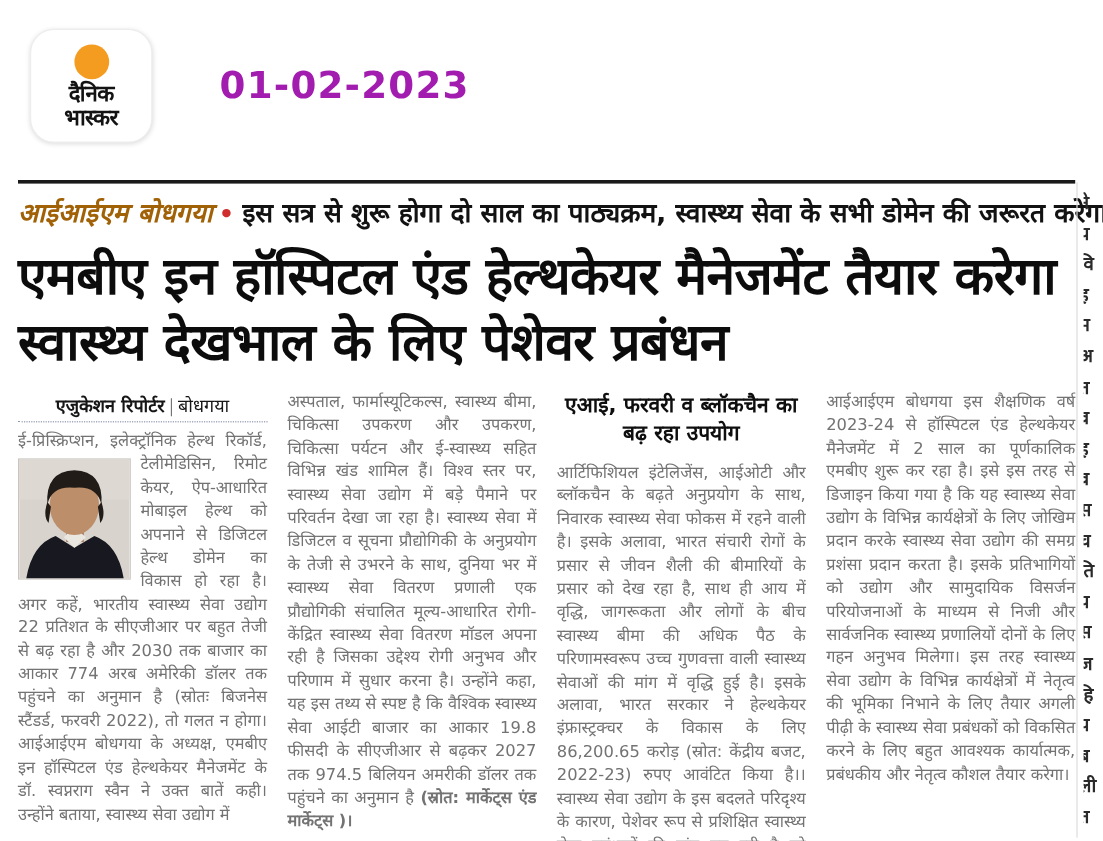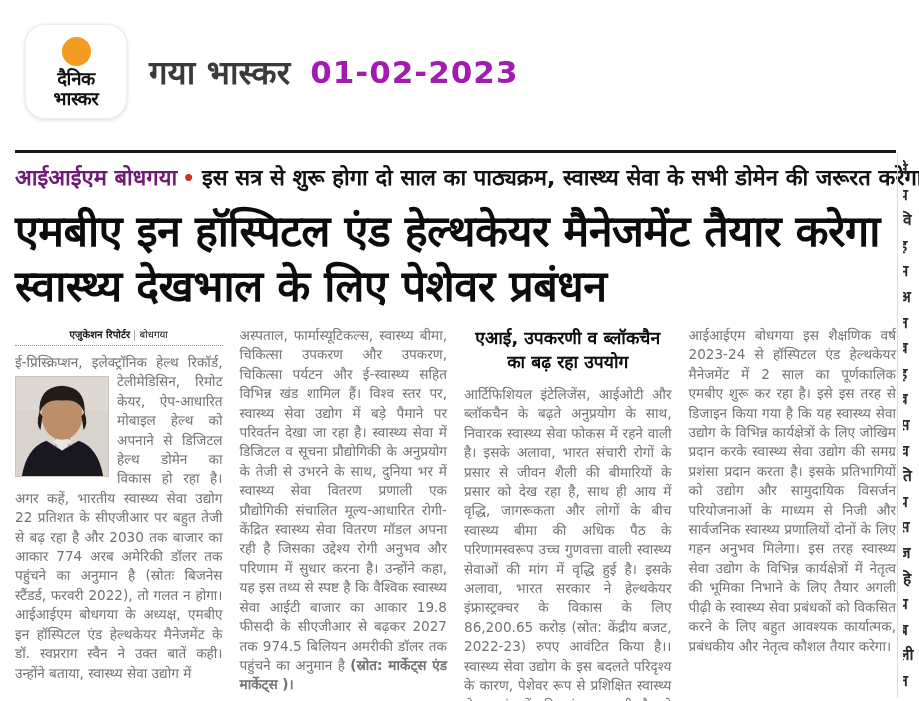--- a/index.html
+++ b/index.html
@@ -4,44 +4,44 @@
 <style>
   html,body{margin:0;padding:0;}
   body{
     width:919px;height:701px;background:#ffffff;position:relative;overflow:hidden;
     font-family:"DejaVu Sans", sans-serif;
     -webkit-font-smoothing:antialiased;
   }
   .page{position:absolute;inset:0;}
 
   
-  .hdr{position:absolute;left:25px;top:24px;display:flex;align-items:center;}
+  .hdr{position:absolute;left:25px;top:24px;display:flex;align-items:center;gap:36px;}
   .logo{
     width:100px;height:93px;border-radius:20px;background:#fff;
     border:1px solid #ededed;box-shadow:0 1px 4px rgba(0,0,0,.14);
     display:flex;flex-direction:column;align-items:center;justify-content:center;
   }
   .logo-dot{width:29px;height:29px;border-radius:50%;background:#f49c1f;margin:2px 0 3px;}
   .logo-text{font-weight:bold;font-size:18.5px;line-height:19.5px;text-align:center;color:#131313;letter-spacing:-0.5px;}
   .hdr-title{margin:0 0 0 22px;font-size:33px;font-weight:bold;color:#3a3a3a;}
   .hdr-date{margin-left:20px;font-size:31px;color:#a21caf;font-weight:600;letter-spacing:1px;}
 
   
   .toprule{position:absolute;left:15px;top:150px;width:881px;height:3px;background:#1a1a1a;}
   .kicker{position:absolute;left:15px;top:161px;width:881px;font-size:22px;font-weight:bold;color:#121212;white-space:nowrap;}
-  .kicker-tag{color:#701a75;}
+  .kicker-tag{color:#a16207;font-style:italic;}
   .kicker-bullet{color:#cf2e2c;margin:0 7px 0 5px;font-size:20px;}
   .headline{
     position:absolute;left:15px;top:204px;width:888px;margin:0;
     font-size:43px;line-height:55px;font-weight:800;color:#0c0c0c;letter-spacing:-0.5px;
   }
 
   .cols{position:absolute;left:15px;top:326px;width:881px;display:grid;grid-template-columns:repeat(4,1fr);column-gap:17px;}
   .body-text{font-size:13.6px;line-height:19.4px;text-align:justify;color:#737373;}
-  .byline{text-align:center;font-size:10px;color:#161616;padding:1px 0 4px;}
+  .byline{text-align:center;font-size:15px;color:#161616;padding:1px 0 4px;}
   .by-author{font-weight:bold;}
   .by-sep{margin:0 3px;color:#444;font-weight:300;}
   .byline-rule{border-top:1.5px dotted #8f94ad;margin-bottom:7px;}
   .photo{float:left;width:94px;height:101px;margin:4px 8px 2px 0;border:1px solid #c9c4be;box-sizing:border-box;}
   .photo svg{display:block;width:100%;height:100%;}
   .subhead{margin:1px 0 11px;text-align:center;font-size:17.5px;line-height:23.5px;font-weight:bold;color:#0e0e0e;}
   .src{font-weight:bold;}
 
   
   .edge-rule{position:absolute;left:897px;top:152px;width:1px;height:546px;background:#dcdcdc;}
@@ -54,21 +54,20 @@
 </head>
 <body>
 
 <div class="page">
 
   <div class="hdr">
     <div class="logo">
       <span class="logo-dot"></span>
       <span class="logo-text"><span>दैनिक</span><br><span>भास्कर</span></span>
     </div>
-    <h1 class="hdr-title">गया भास्कर</h1>
     <span class="hdr-date">01-02-2023</span>
   </div>
 
   <div class="toprule"></div>
 
   <div class="kicker">
     <span class="kicker-tag">आईआईएम बोधगया</span><span class="kicker-bullet">•</span><span class="kicker-text">इस सत्र से शुरू होगा दो साल का पाठ्यक्रम, स्वास्थ्य सेवा के सभी डोमेन की जरूरत करेगा पूरा</span>
   </div>
 
   <h2 class="headline">एमबीए इन हॉस्पिटल एंड हेल्थकेयर मैनेजमेंट तैयार करेगा स्वास्थ्य देखभाल के लिए पेशेवर प्रबंधन</h2>
@@ -100,21 +99,21 @@
     </div>
 
     <div class="col">
       <div class="body-text">
         <span>अस्पताल, फार्मास्यूटिकल्स, स्वास्थ्य बीमा, चिकित्सा उपकरण और उपकरण, चिकित्सा पर्यटन और ई-स्वास्थ्य सहित विभिन्न खंड शामिल हैं। विश्व स्तर पर, स्वास्थ्य सेवा उद्योग में बड़े पैमाने पर परिवर्तन देखा जा रहा है। स्वास्थ्य सेवा में डिजिटल व सूचना प्रौद्योगिकी के अनुप्रयोग के तेजी से उभरने के साथ, दुनिया भर में स्वास्थ्य सेवा वितरण प्रणाली एक प्रौद्योगिकी संचालित मूल्य-आधारित रोगी-केंद्रित स्वास्थ्य सेवा वितरण मॉडल अपना रही है जिसका उद्देश्य रोगी अनुभव और परिणाम में सुधार करना है। उन्होंने कहा, यह इस तथ्य से स्पष्ट है कि वैश्विक स्वास्थ्य सेवा आईटी बाजार का आकार 19.8 फीसदी के सीएजीआर से बढ़कर 2027 तक 974.5 बिलियन अमरीकी डॉलर तक पहुंचने का अनुमान है</span>
         <strong class="src">(स्रोत: मार्केट्स एंड मार्केट्स )।</strong>
       </div>
     </div>
 
     <div class="col">
-      <h3 class="subhead">एआई, उपकरणी व ब्लॉकचैन का बढ़ रहा उपयोग</h3>
+      <h3 class="subhead">एआई, फरवरी व ब्लॉकचैन का बढ़ रहा उपयोग</h3>
       <div class="body-text">आर्टिफिशियल इंटेलिजेंस, आईओटी और ब्लॉकचैन के बढ़ते अनुप्रयोग के साथ, निवारक स्वास्थ्य सेवा फोकस में रहने वाली है। इसके अलावा, भारत संचारी रोगों के प्रसार से जीवन शैली की बीमारियों के प्रसार को देख रहा है, साथ ही आय में वृद्धि, जागरूकता और लोगों के बीच स्वास्थ्य बीमा की अधिक पैठ के परिणामस्वरूप उच्च गुणवत्ता वाली स्वास्थ्य सेवाओं की मांग में वृद्धि हुई है। इसके अलावा, भारत सरकार ने हेल्थकेयर इंफ्रास्ट्रक्चर के विकास के लिए 86,200.65 करोड़ (स्रोत: केंद्रीय बजट, 2022-23) रुपए आवंटित किया है।। स्वास्थ्य सेवा उद्योग के इस बदलते परिदृश्य के कारण, पेशेवर रूप से प्रशिक्षित स्वास्थ्य सेवा प्रबंधकों की मांग बढ़ रही है जो स्वास्थ्य सेवा व्यवसाय में शामिल जटिलताओं का प्रबंधन कर सकते हैं।</div>
     </div>
 
     <div class="col">
       <div class="body-text">आईआईएम बोधगया इस शैक्षणिक वर्ष 2023-24 से हॉस्पिटल एंड हेल्थकेयर मैनेजमेंट में 2 साल का पूर्णकालिक एमबीए शुरू कर रहा है। इसे इस तरह से डिजाइन किया गया है कि यह स्वास्थ्य सेवा उद्योग के विभिन्न कार्यक्षेत्रों के लिए जोखिम प्रदान करके स्वास्थ्य सेवा उद्योग की समग्र प्रशंसा प्रदान करता है। इसके प्रतिभागियों को उद्योग और सामुदायिक विसर्जन परियोजनाओं के माध्यम से निजी और सार्वजनिक स्वास्थ्य प्रणालियों दोनों के लिए गहन अनुभव मिलेगा। इस तरह स्वास्थ्य सेवा उद्योग के विभिन्न कार्यक्षेत्रों में नेतृत्व की भूमिका निभाने के लिए तैयार अगली पीढ़ी के स्वास्थ्य सेवा प्रबंधकों को विकसित करने के लिए बहुत आवश्यक कार्यात्मक, प्रबंधकीय और नेतृत्व कौशल तैयार करेगा।</div>
     </div>
 
   </div>
 
   <div class="edge-rule"></div>

